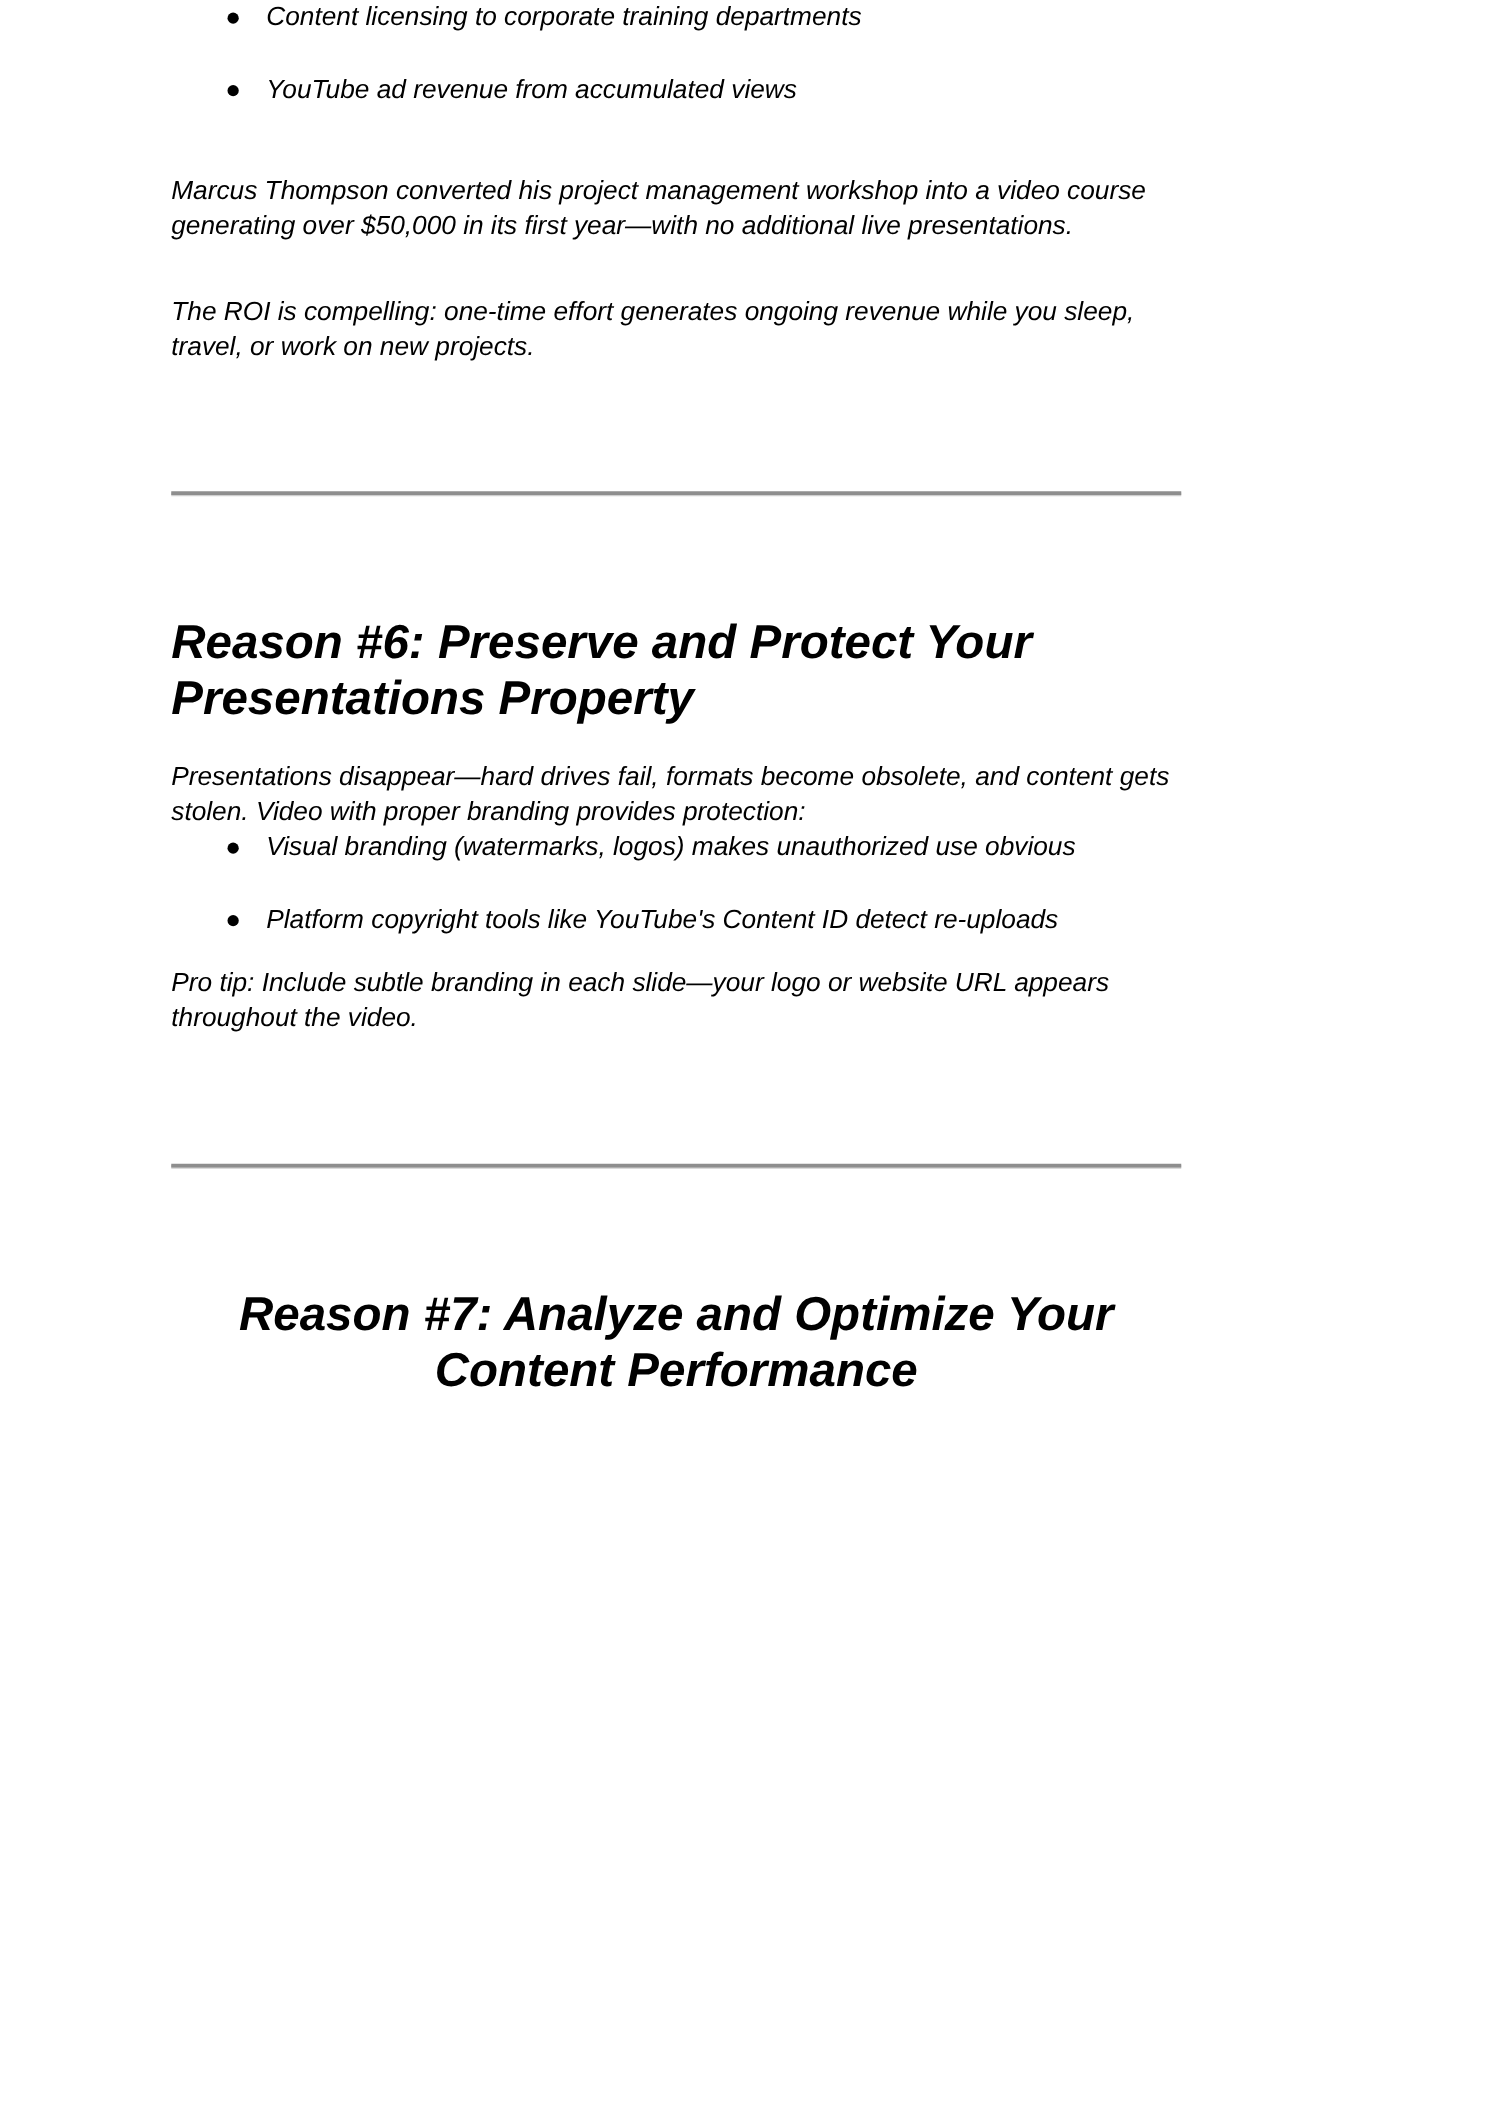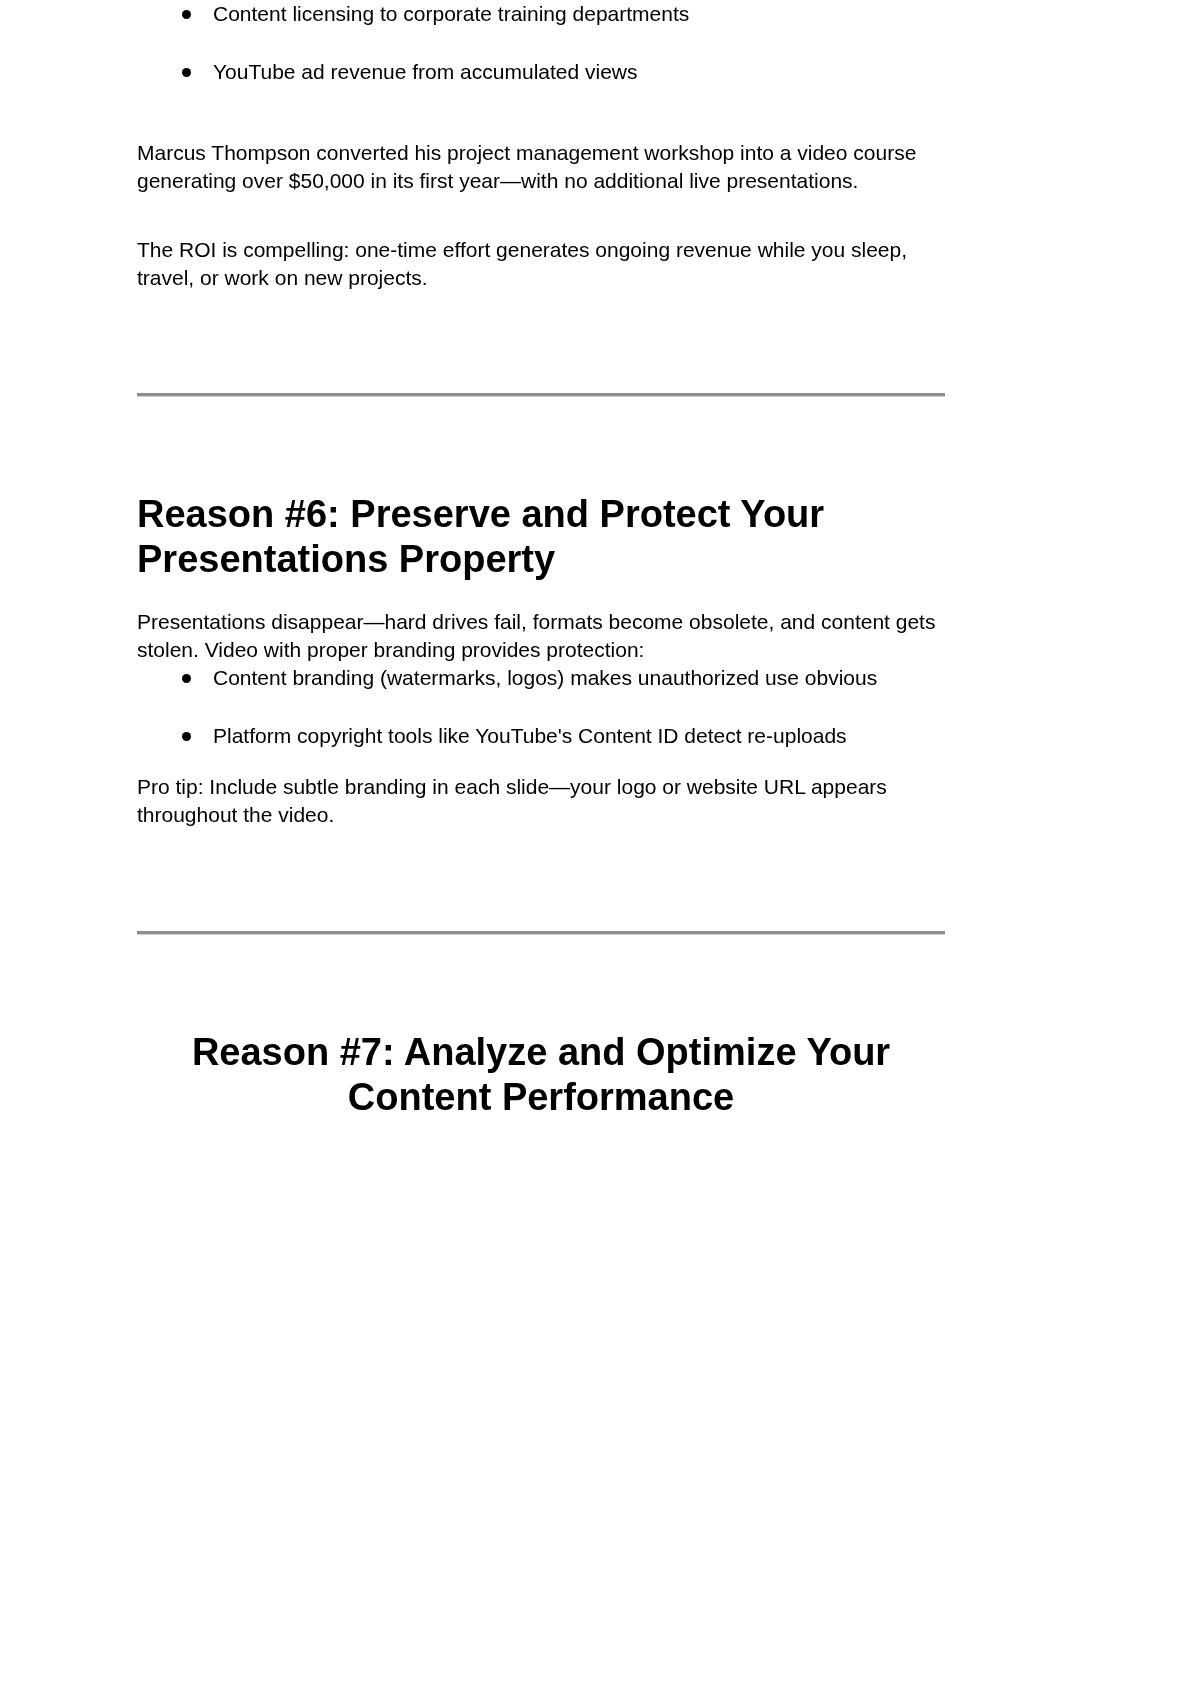--- a/index.html
+++ b/index.html
@@ -12,20 +12,21 @@
     height: 1684px;
     overflow: hidden;
     font-family: "Liberation Sans", sans-serif;
     color: #000000;
   }
   .page {
     box-sizing: border-box;
     width: 1096px;
     height: 1684px;
     padding: 0 151px 0 137px;
+    font-style: italic;
   }
   .page * { margin: 0; }
 
   p, li {
     font-size: 21px;
     line-height: 28px;
     color: #000000;
   }
 
   ul.doc-list {
@@ -97,21 +98,21 @@
 
   <div class="divider divider-1"></div>
 
   <h1 class="doc-heading heading-6">Reason #6: Preserve and Protect Your Presentations Property</h1>
 
   <p class="para-s6-intro">Presentations disappear—hard drives fail, formats become obsolete, and content gets stolen. Video with proper branding provides protection:</p>
 
   <ul class="doc-list list-s6">
     <li>
       <span class="bullet-dot"></span>
-      <span>Content branding (watermarks, logos) makes unauthorized use obvious</span>
+      <span>Visual branding (watermarks, logos) makes unauthorized use obvious</span>
     </li>
     <li>
       <span class="bullet-dot"></span>
       <span>Platform copyright tools like YouTube's Content ID detect re-uploads</span>
     </li>
   </ul>
 
 
   <p class="para-protip">Pro tip: Include subtle branding in each slide—your logo or website URL appears throughout the video.</p>
 

